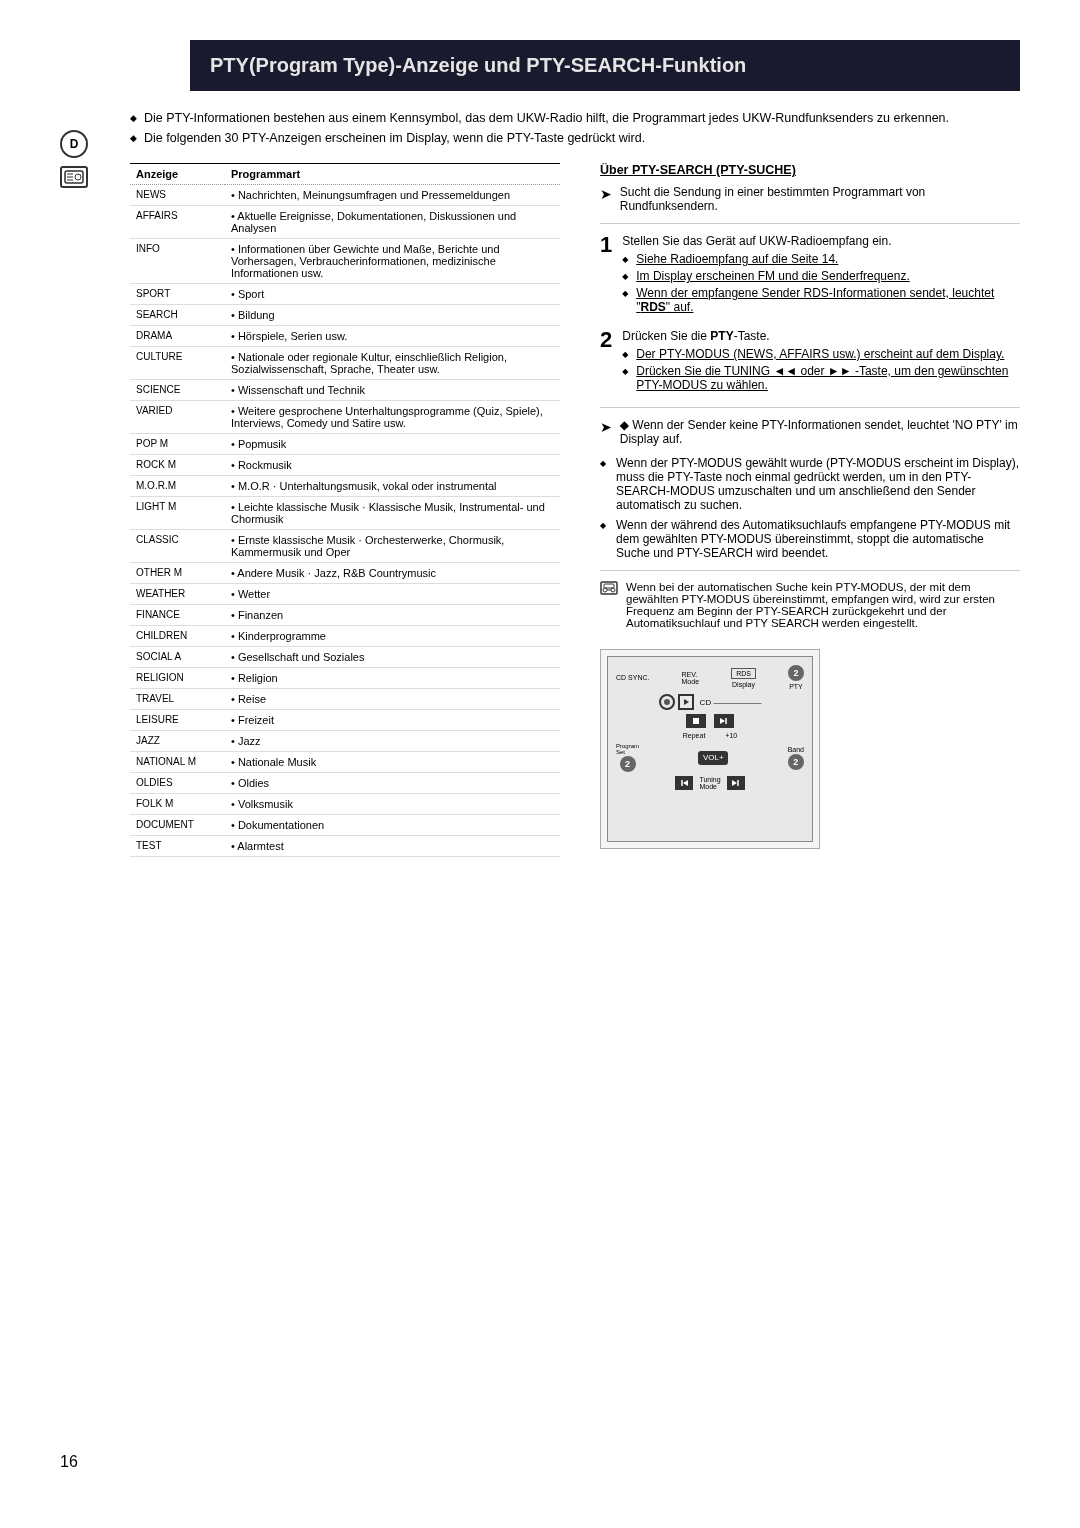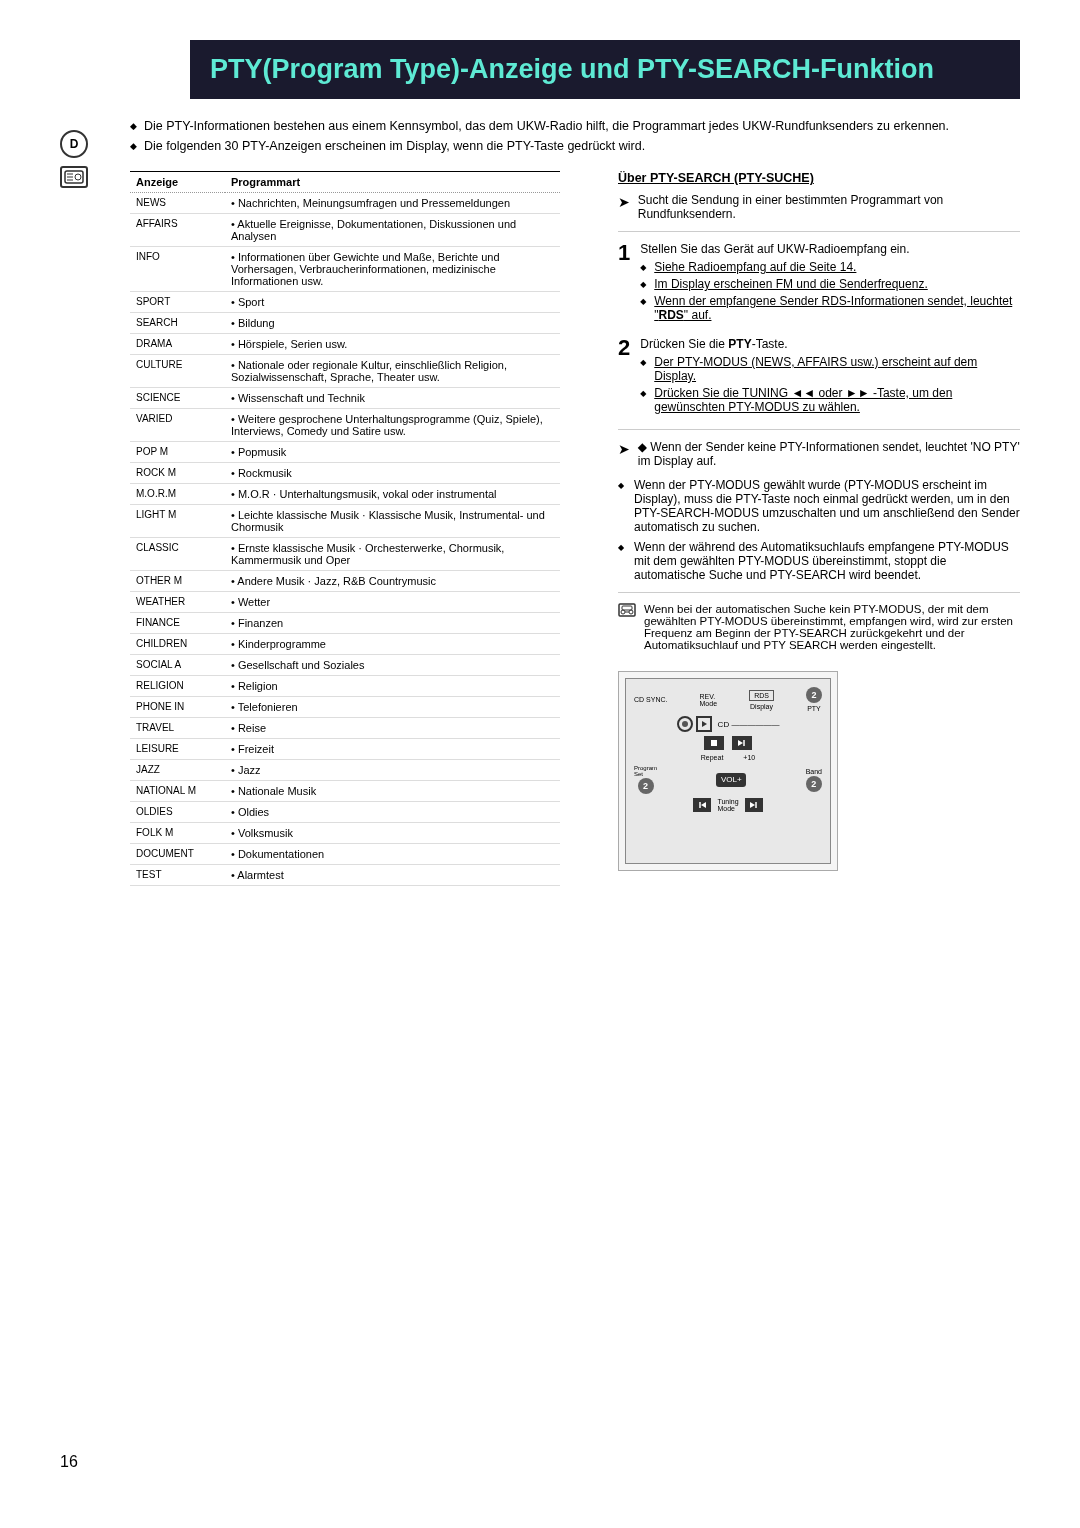--- a/index.html
+++ b/index.html
@@ -15,23 +15,23 @@
 
     .header-box {
       background: #1a1a2e;
       color: #fff;
       padding: 14px 20px;
       margin-bottom: 20px;
       margin-left: 60px;
       margin-right: 0;
     }
     .header-box h1 {
-      font-size: 27px;
+      font-size: 20px;
       font-weight: bold;
-      color: #5eead4;
+      color: #e5e5e5;
     }
 
     .side-icons {
       position: absolute;
       left: 60px;
       top: 130px;
       display: flex;
       flex-direction: column;
       gap: 8px;
       align-items: center;
@@ -70,21 +70,21 @@
     .intro-bullets p::before {
       content: '◆';
       position: absolute;
       left: 0;
       font-size: 9px;
       top: 2px;
     }
 
     .two-col {
       display: flex;
-      gap: 48px;
+      gap: 30px;
       align-items: flex-start;
     }
 
     .left-col {
       flex: 0 0 430px;
     }
 
     .right-col {
       flex: 1;
       padding-left: 10px;
@@ -365,24 +365,20 @@
             </tr>
             <tr>
               <td>SOCIAL A</td>
               <td>• Gesellschaft und Soziales</td>
             </tr>
             <tr>
               <td>RELIGION</td>
               <td>• Religion</td>
             </tr>
             <tr>
-              <td>PHONE IN</td>
-              <td>• Telefonieren</td>
-            </tr>
-            <tr>
               <td>TRAVEL</td>
               <td>• Reise</td>
             </tr>
             <tr>
               <td>LEISURE</td>
               <td>• Freizeit</td>
             </tr>
             <tr>
               <td>JAZZ</td>
               <td>• Jazz</td>

